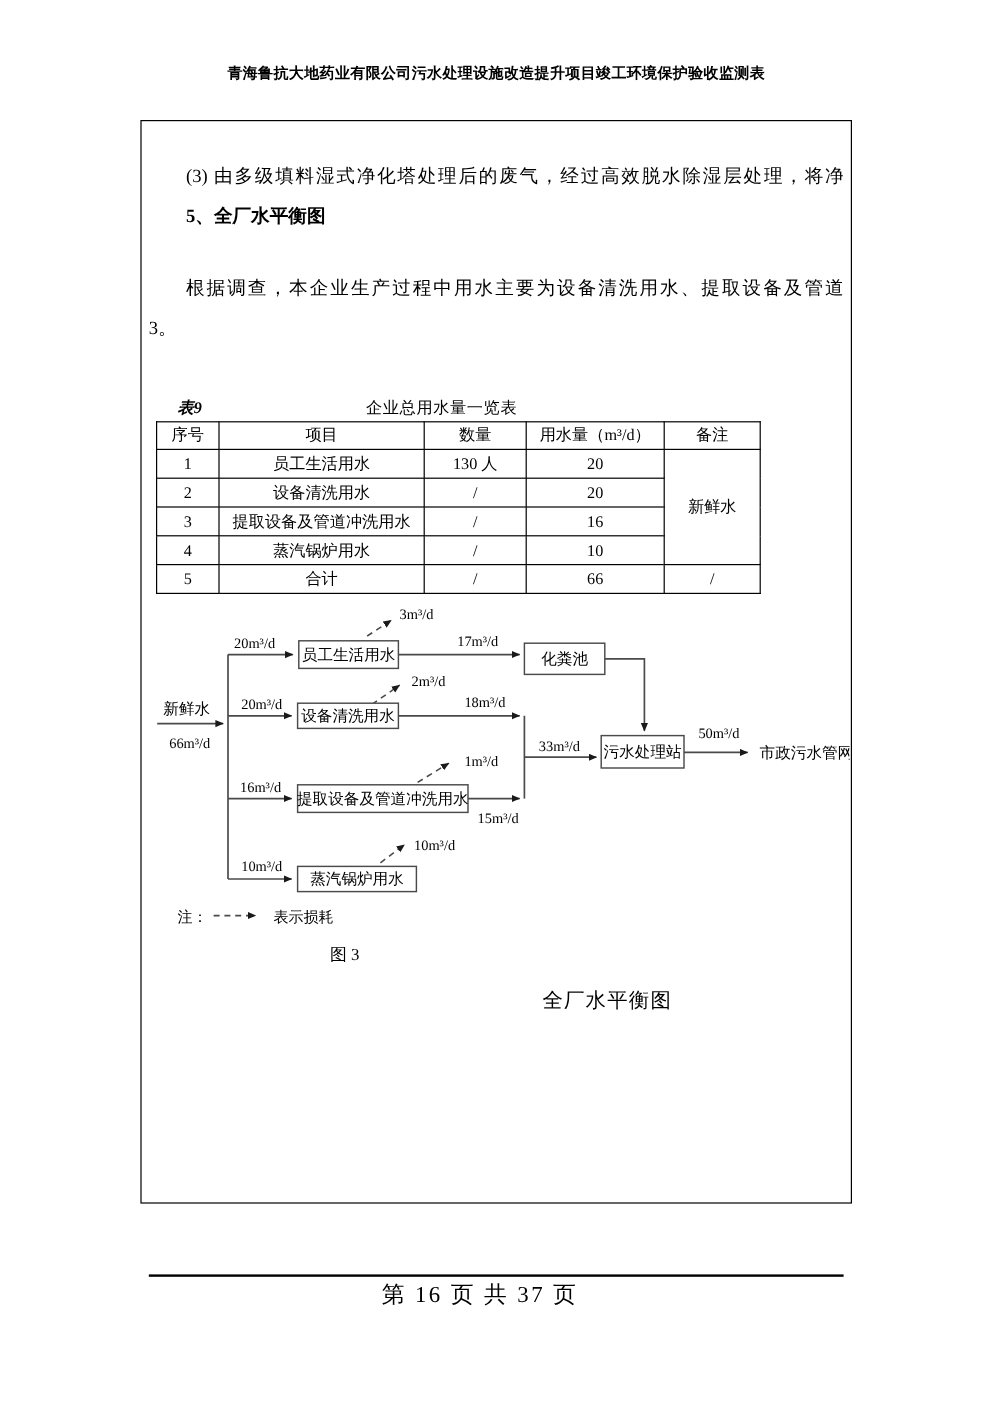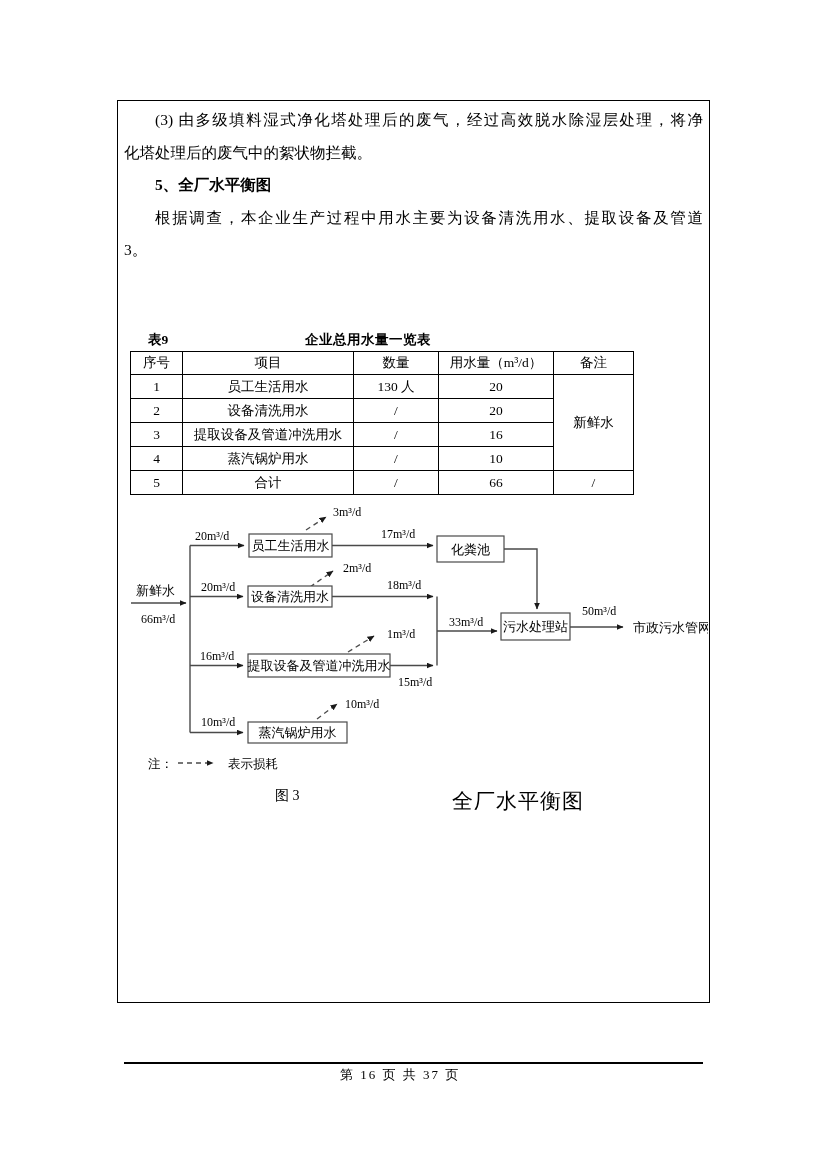--- a/index.html
+++ b/index.html
@@ -13,26 +13,26 @@
     font-size:12.5px;font-weight:bold;letter-spacing:.3px;
   }
   
   .content-box{
     position:absolute;left:117px;top:100px;width:591px;height:901px;
     border:1.5px solid #000;
   }
   
   .bodytext{position:absolute;left:124px;top:104px;width:579px;font-size:15.5px;line-height:32.5px;}
   .bodytext .line{white-space:nowrap;}
-  .jl{text-align:justify;text-align-last:justify;white-space:normal !important;}
+  .jl{text-align:justify;text-align-last:justify;white-space:normal !important;margin-top:28px;}
   .ind{padding-left:31px;}
   .bold{font-weight:bold;}
   
-  .tbl-label{position:absolute;left:148px;top:331px;font-size:13.5px;font-weight:bold;}
-  .tbl-title{position:absolute;left:305px;top:331px;font-size:13.5px;font-weight:bold;letter-spacing:.5px;}
+  .tbl-label{position:absolute;left:148px;top:331px;font-size:13.5px;font-weight:bold;font-style:italic;}
+  .tbl-title{position:absolute;left:305px;top:331px;font-size:13.5px;font-weight:normal;letter-spacing:.5px;}
   
   table.water{
     position:absolute;left:130px;top:351px;width:503px;
     border-collapse:collapse;table-layout:fixed;font-size:13.5px;
   }
   table.water th,table.water td{
     border:1.5px solid #000;text-align:center;vertical-align:middle;
     padding:0;line-height:1.15;font-weight:normal;overflow:hidden;
   }
   table.water th{height:22px;text-align:center;}
@@ -40,36 +40,36 @@
   
   #flow-svg{position:absolute;left:116px;top:490px;}
   .dline{stroke:#4a4a4a;stroke-width:1.4;fill:none;}
   .ddash{stroke:#4a4a4a;stroke-width:1.3;fill:none;stroke-dasharray:5 4;}
   .dbox{fill:#fff;stroke:#4a4a4a;stroke-width:1.2;}
   .dboxtext{font-size:13px;fill:#000;text-anchor:middle;font-family:"Liberation Serif","DejaVu Serif",serif;}
   .dlbl{font-size:12px;fill:#000;font-family:"Liberation Serif","DejaVu Serif",serif;}
   .dnote{font-size:12.5px;fill:#000;font-family:"Liberation Serif","DejaVu Serif",serif;}
   
   .fig-num{position:absolute;left:275px;top:787px;font-size:14px;}
-  .fig-title{position:absolute;left:452px;top:787px;font-size:21px;letter-spacing:1px;}
+  .fig-title{position:absolute;left:452px;top:822px;font-size:17px;letter-spacing:1px;}
   
   .footer-line{position:absolute;left:124px;top:1062px;width:579px;height:2px;background:#000;}
-  .footer-text{position:absolute;left:0;top:1066px;width:800px;text-align:center;font-size:13px;letter-spacing:2px;}
+  .footer-text{position:absolute;left:0;top:1066px;width:800px;text-align:center;font-size:19px;letter-spacing:2px;}
 </style>
 </head>
 <body>
 
 <div id="page">
 
+  <div class="hdr-title">青海鲁抗大地药业有限公司污水处理设施改造提升项目竣工环境保护验收监测表</div>
 
   <div class="content-box"></div>
 
   <div class="bodytext">
     <div class="line jl ind">(3) 由多级填料湿式净化塔处理后的废气，经过高效脱水除湿层处理，将净</div>
-    <div class="line">化塔处理后的废气中的絮状物拦截。</div>
     <div class="line ind bold">5、全厂水平衡图</div>
     <div class="line jl ind">根据调查，本企业生产过程中用水主要为设备清洗用水、提取设备及管道</div>
     <div class="line">3。</div>
   </div>
 
   <div class="tbl-label">表9</div>
   <div class="tbl-title">企业总用水量一览表</div>
 
   <table class="water">
     <colgroup>

